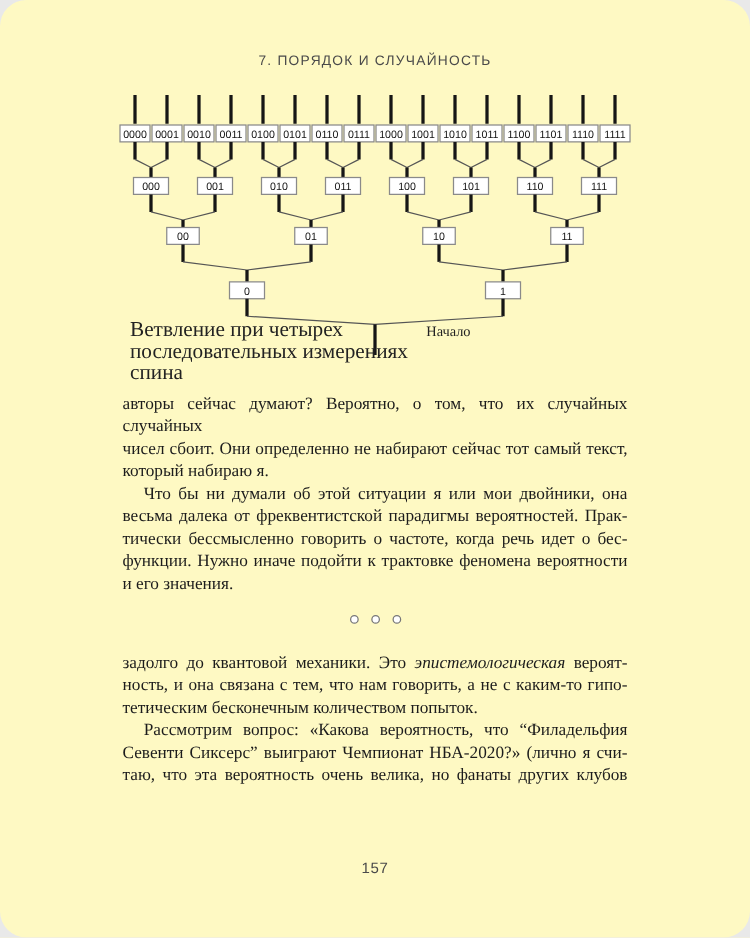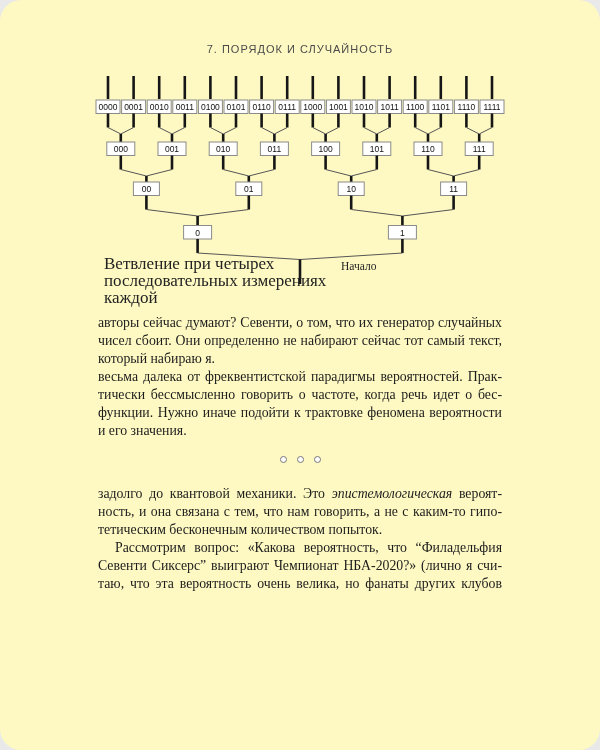--- a/index.html
+++ b/index.html
@@ -201,36 +201,38 @@
         <text x="312.40000000000003" y="163.7" text-anchor="middle" font-family="&quot;Liberation Sans&quot;,&quot;DejaVu Sans&quot;,sans-serif" font-size="8.5" fill="#111">1</text>
         <line x1="312.40000000000003" y1="167" x2="312.40000000000003" y2="181" stroke="#161616" stroke-width="2.6"></line>
         <line x1="107.60000000000001" y1="181" x2="210.00000000000003" y2="187.5" stroke="#555555" stroke-width="1"></line>
         <line x1="312.40000000000003" y1="181" x2="210.00000000000003" y2="187.5" stroke="#555555" stroke-width="1"></line>
         <line x1="210.00000000000003" y1="187.5" x2="210.00000000000003" y2="212" stroke="#161616" stroke-width="2.6"></line>
       </svg>
   </div>
 
   <div class="fig-caption">
     <div>Ветвление при четырех</div>
-    <div>последовательных измерениях каждой</div>
+    <div>последовательных измерениях спина</div>
   </div>
 
   <div class="start-label">Начало</div>
 
   <div class="body-text" id="body-text">
-      <div class="line jl">авторы сейчас думают? Севенти, о том, что их генератор случайных</div>
+      <div class="line jl">авторы сейчас думают? Вероятно, о том, что их случайных случайных</div>
       <div class="line jl">чисел сбоит. Они определенно не набирают сейчас тот самый текст,</div>
       <div class="line">который набираю я.</div>
+      <div class="line jl indent">Что бы ни думали об этой ситуации я или мои двойники, она</div>
       <div class="line jl">весьма далека от фреквентистской парадигмы вероятностей. Прак-</div>
       <div class="line jl">тически бессмысленно говорить о частоте, когда речь идет о бес-</div>
       <div class="line jl">функции. Нужно иначе подойти к трактовке феномена вероятности</div>
       <div class="line">и его значения.</div>
       <div class="divider"><span class="dot"></span><span class="dot"></span><span class="dot"></span></div>
       <div class="line jl">задолго до квантовой механики. Это <i>эпистемологическая</i> вероят-</div>
       <div class="line jl">ность, и она связана с тем, что нам говорить, а не с каким-то гипо-</div>
       <div class="line">тетическим бесконечным количеством попыток.</div>
       <div class="line jl indent">Рассмотрим вопрос: «Какова вероятность, что “Филадельфия</div>
       <div class="line jl">Севенти Сиксерс” выиграют Чемпионат НБА-2020?» (лично я счи-</div>
       <div class="line jl">таю, что эта вероятность очень велика, но фанаты других клубов</div>
     </div>
 
+  <div class="page-number">157</div>
 
 </div>
 
 </body></html>

